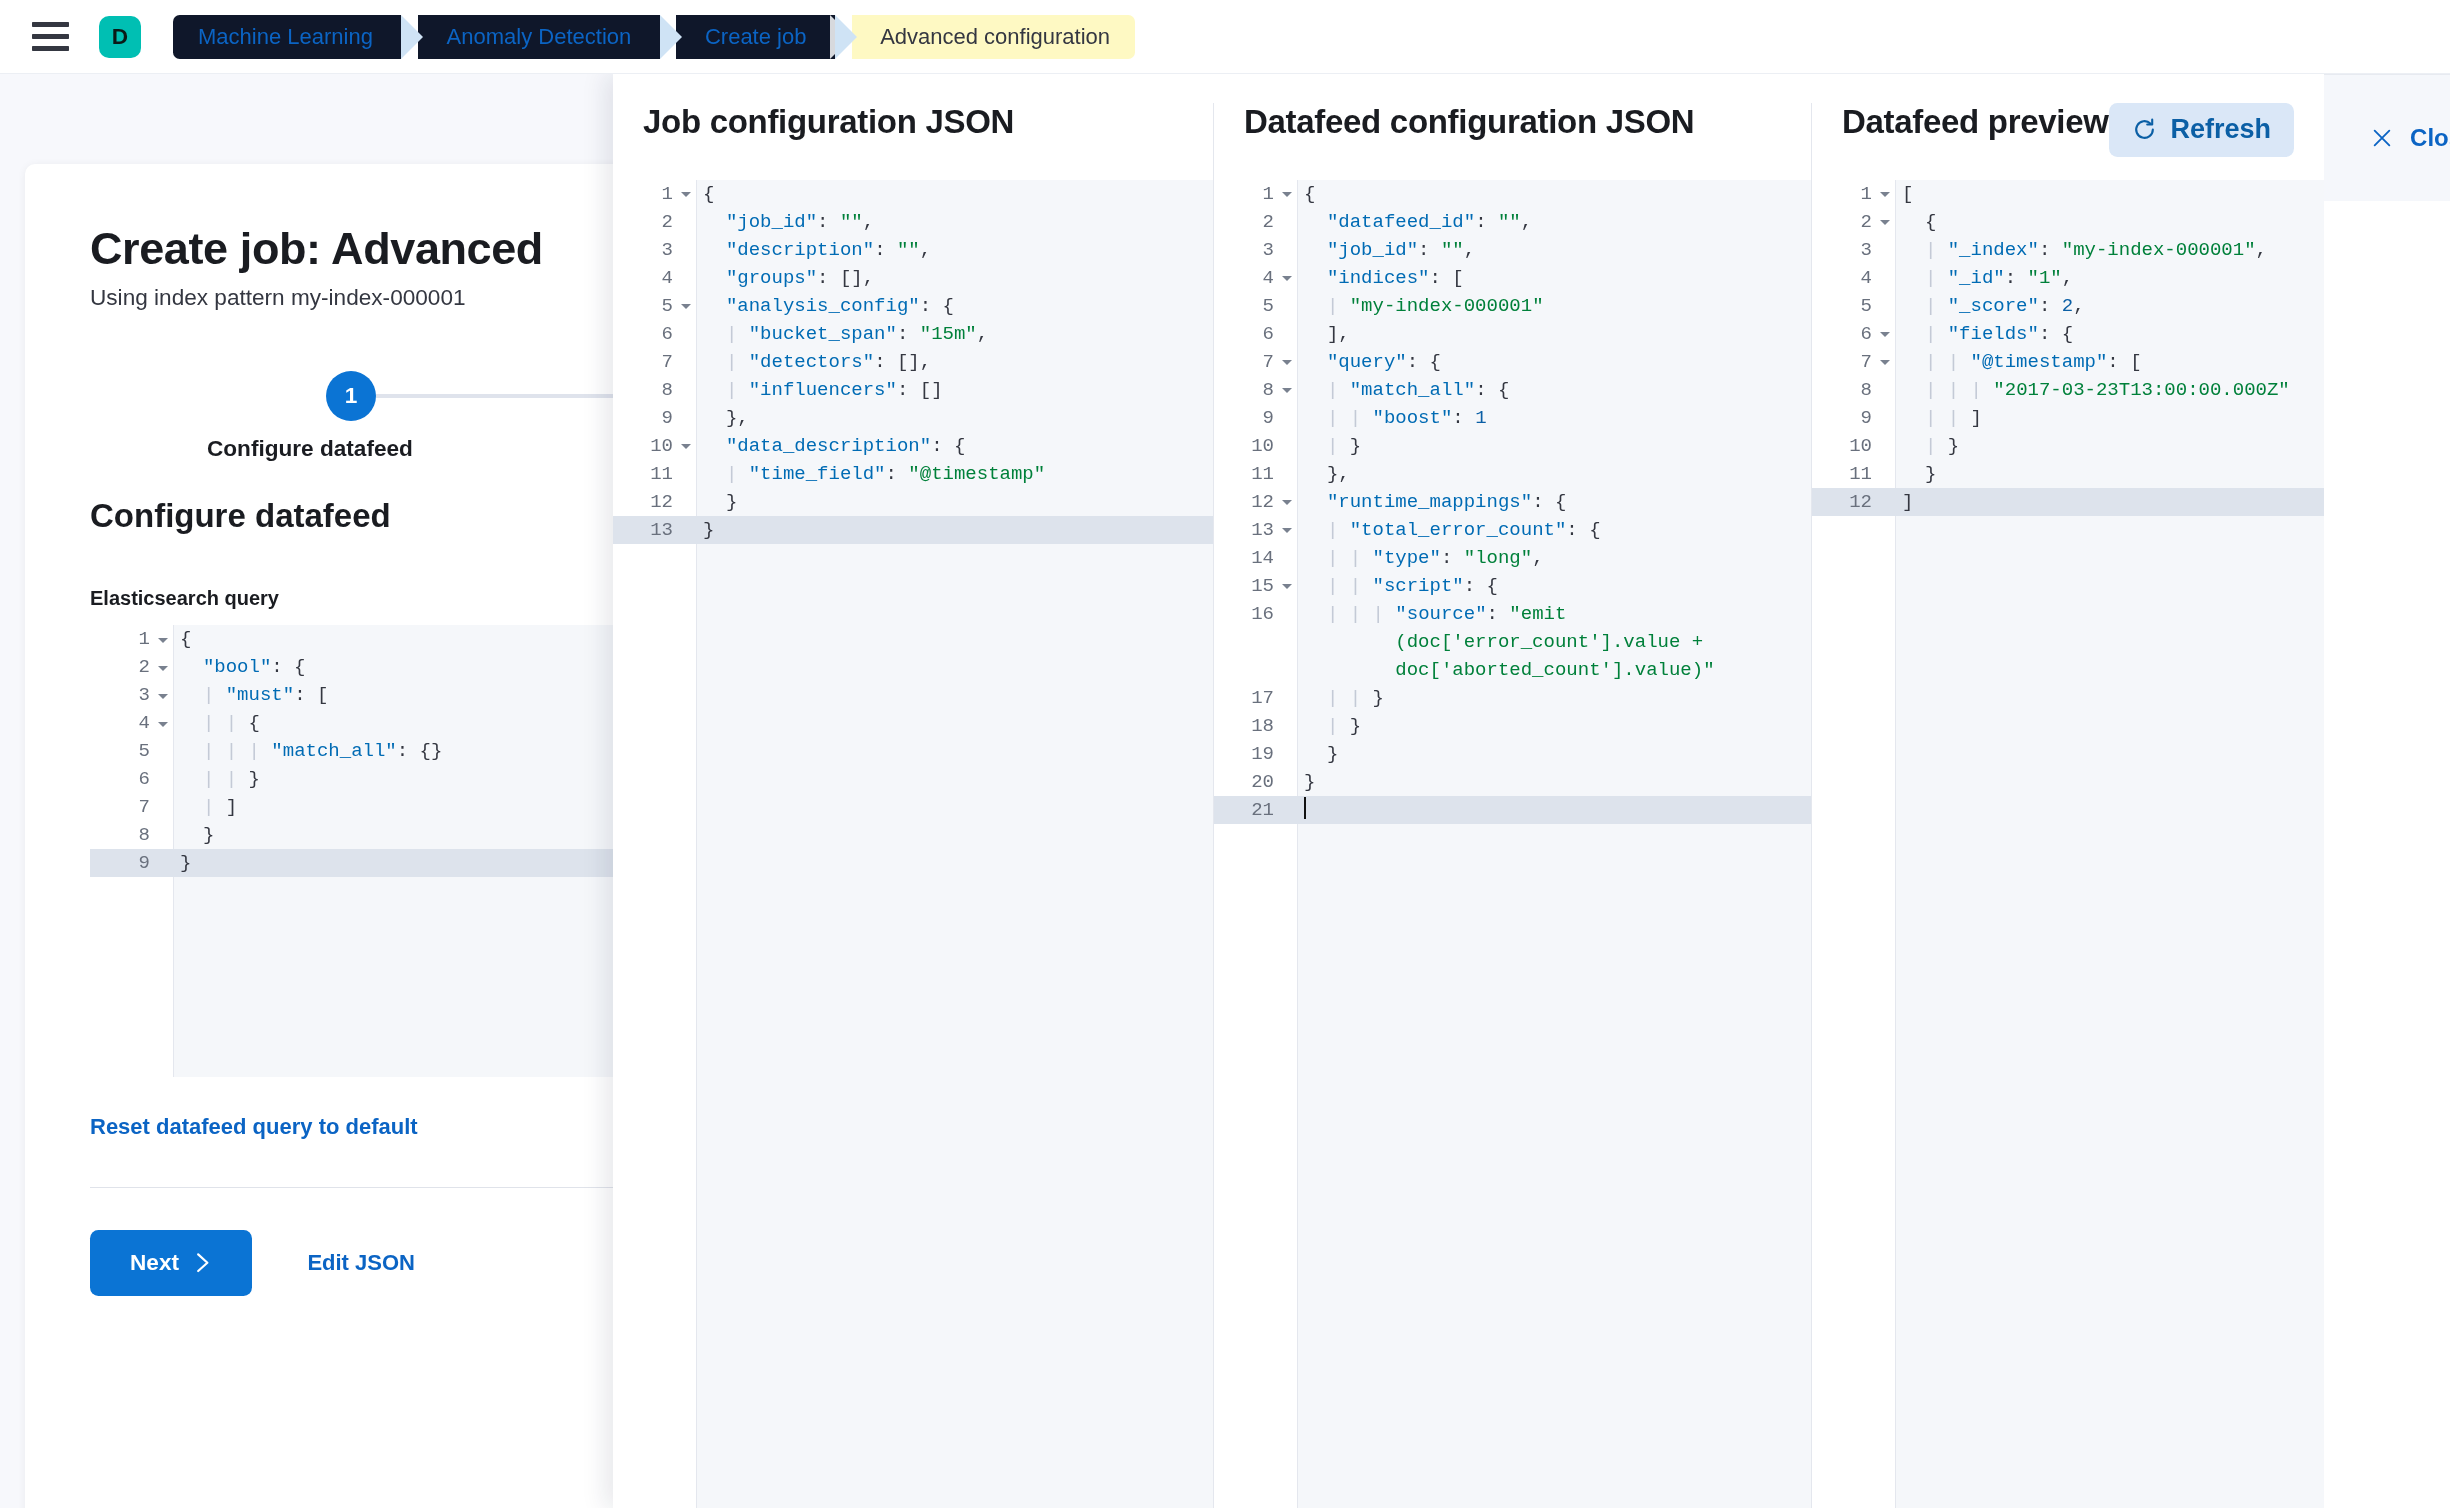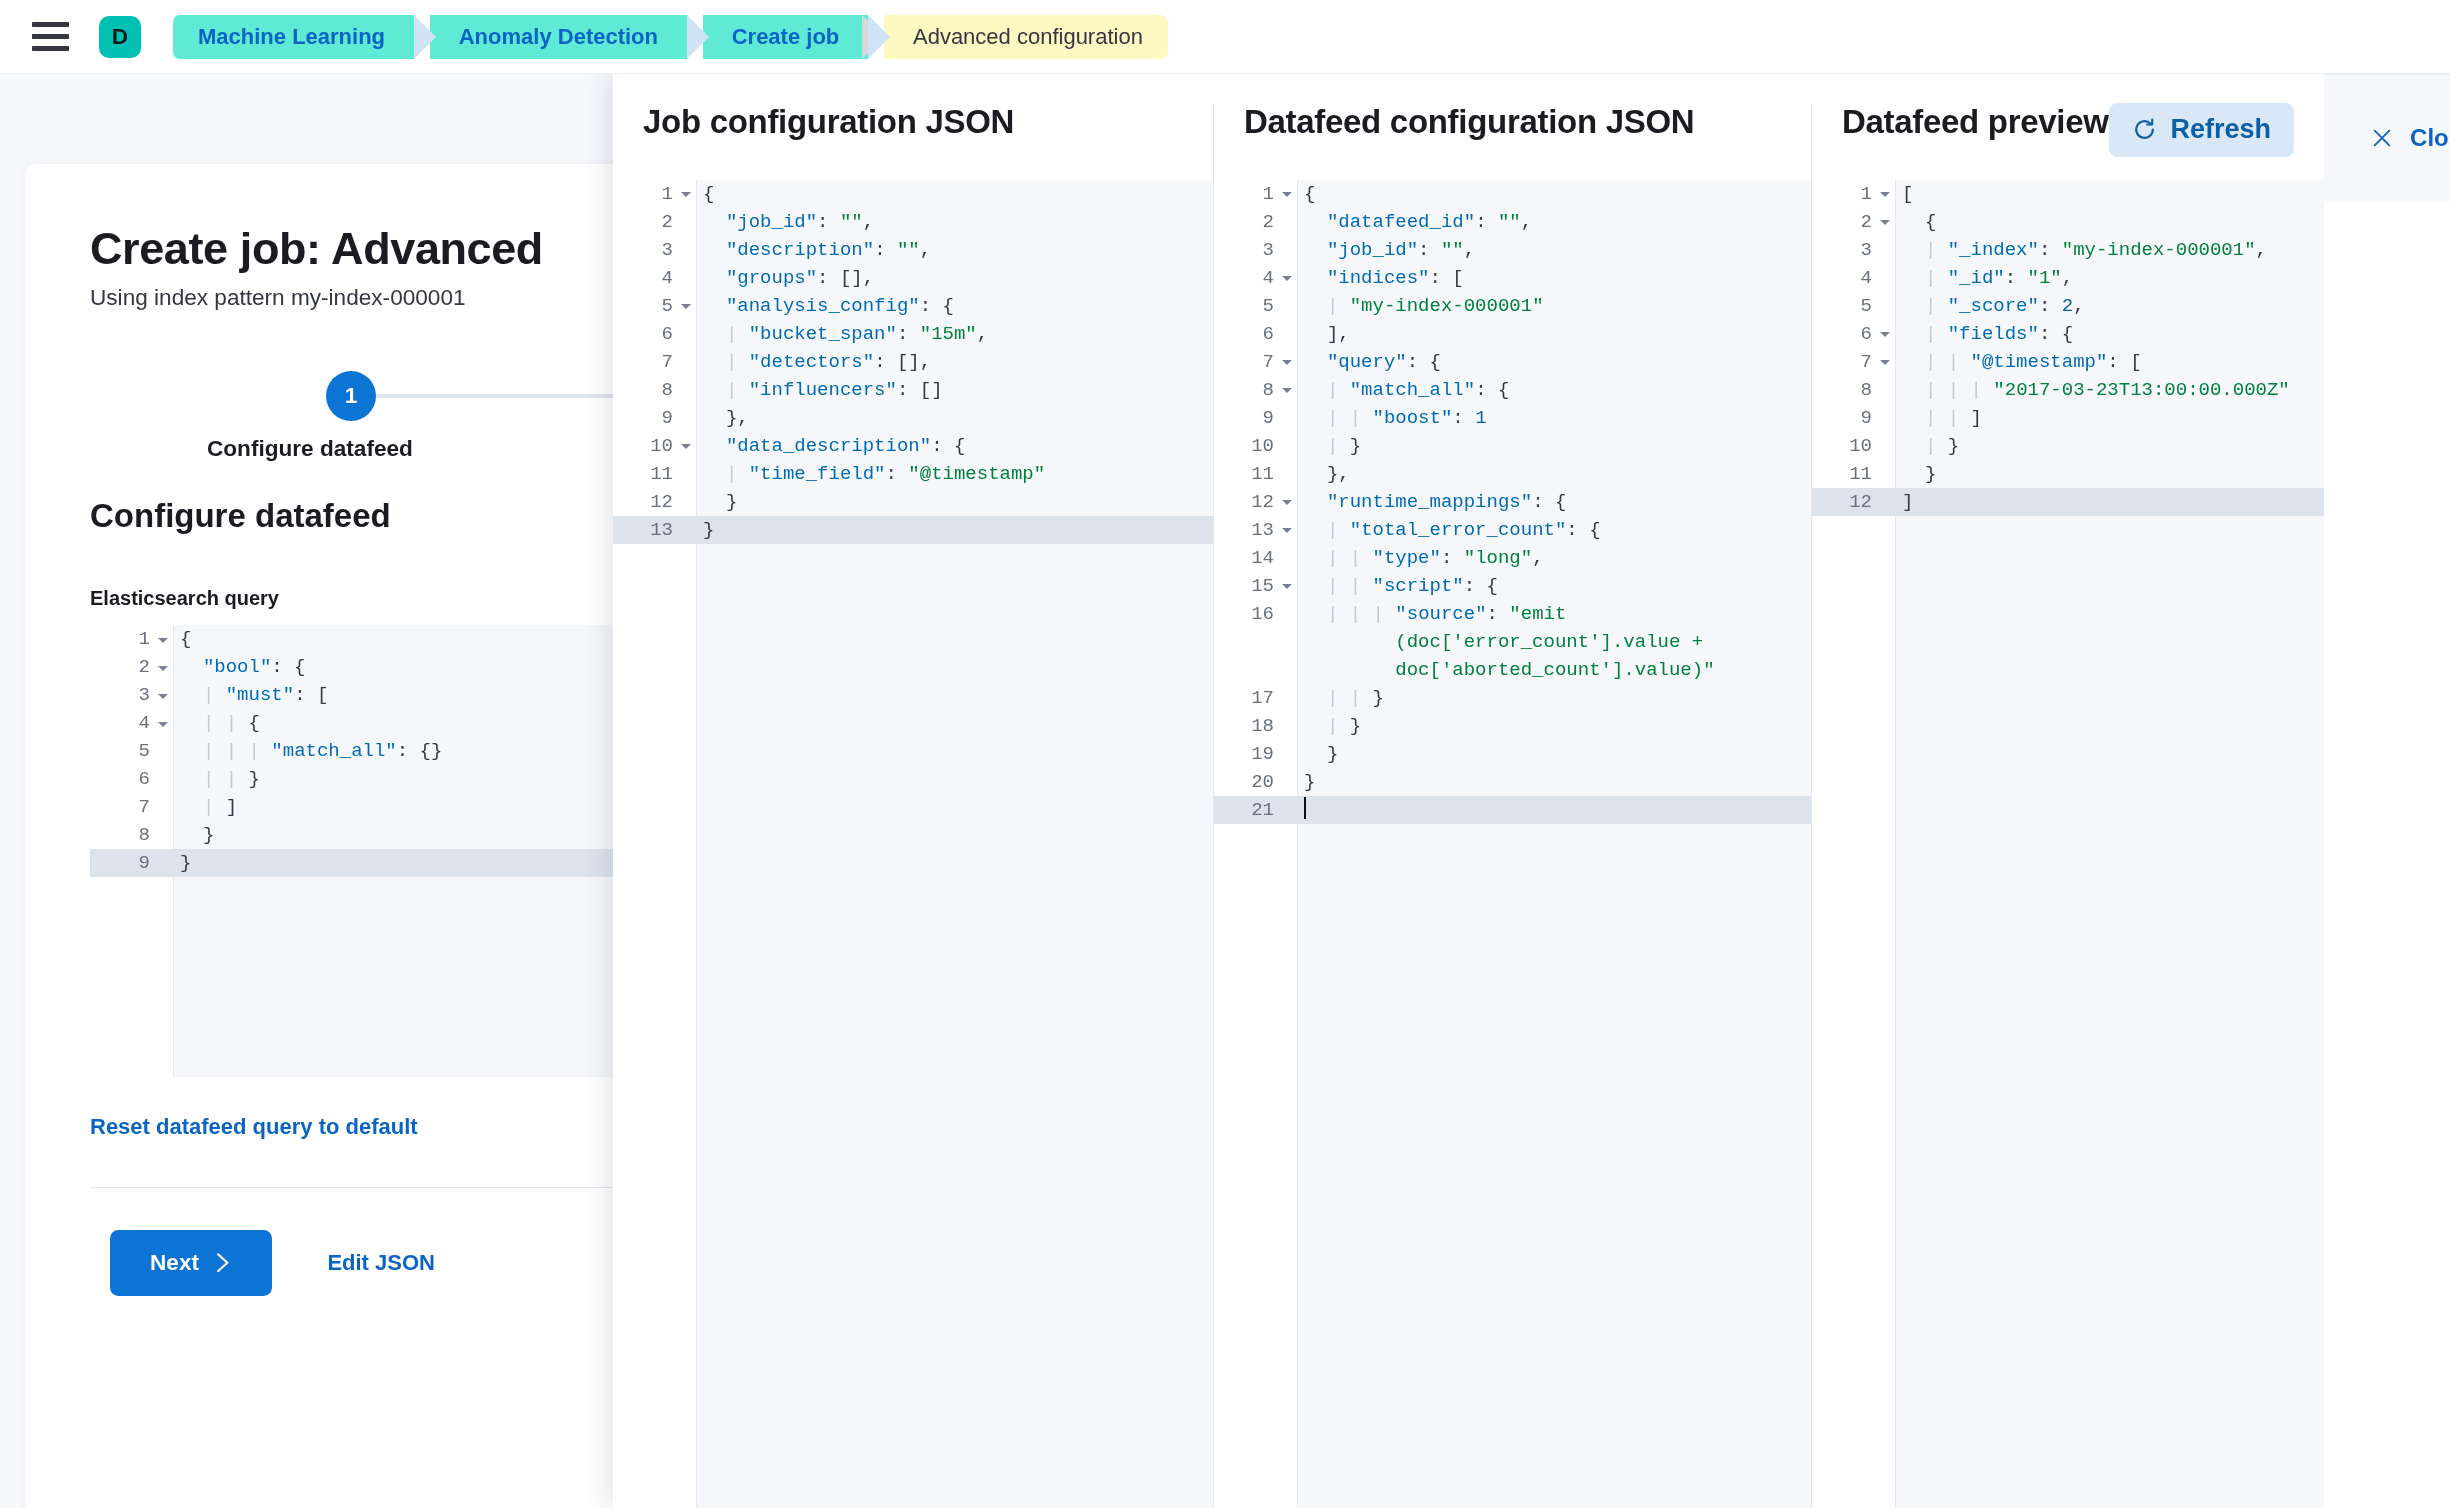--- a/index.html
+++ b/index.html
@@ -27,22 +27,22 @@
   .avatar {
     width: 42px; height: 42px; margin-left: 30px; border-radius: 10px;
     background: #00bfb3; color: #0b1a17;
     display: flex; align-items: center; justify-content: center;
     font-size: 22.6px; font-weight: 700;
   }
 
   .breadcrumbs { display: flex; align-items: center; margin-left: 32px; height: 44px; }
   .crumb {
     position: relative; height: 44px; display: flex; align-items: center;
-    background: #5eead4; color: #0b64c4;
-    font-size: 22px; font-weight: 700;
+    background: #0f172a; color: #0b64c4;
+    font-size: 22px; font-weight: 400;
     padding: 0 28.5px 0 28.5px;
     margin-right: 16.7px;
     cursor: pointer; white-space: nowrap;
   }
   .crumb:first-child { border-top-left-radius: 6.7px; border-bottom-left-radius: 6.7px; padding-left: 25px; }
   .crumb::after {
     content: ""; position: absolute; right: -22px; top: 0;
     width: 0; height: 0;
     border-top: 22px solid transparent;
     border-bottom: 22px solid transparent;
@@ -262,21 +262,21 @@
             <div class="fold"></div>
             <div class="code-text">}</div>
           </div>
         </div>
 
       <div class="link-btn" style="margin-top:37px;">Reset datafeed query to default</div>
 
       <div class="hr" style="margin-top:47px; width:1583px;"></div>
 
       <div style="margin-top:42px; display:flex; align-items:center; gap:55px;">
-        <button class="btn-primary" style="padding:20px 40px;margin-left:20px;">
+        <button class="btn-primary" style="padding:20px 40px;">
           <span>Next</span>
           <svg width="18.4" height="23.4" viewBox="0 0 22 28">
             <path d="M5 4 L16 14 L5 24" fill="none" stroke="#ffffff" stroke-width="2.6" stroke-linecap="round" stroke-linejoin="round"></path>
           </svg>
         </button>
         <div class="link-btn">Edit JSON</div>
       </div>
     </div>
   </div>
 </div>

